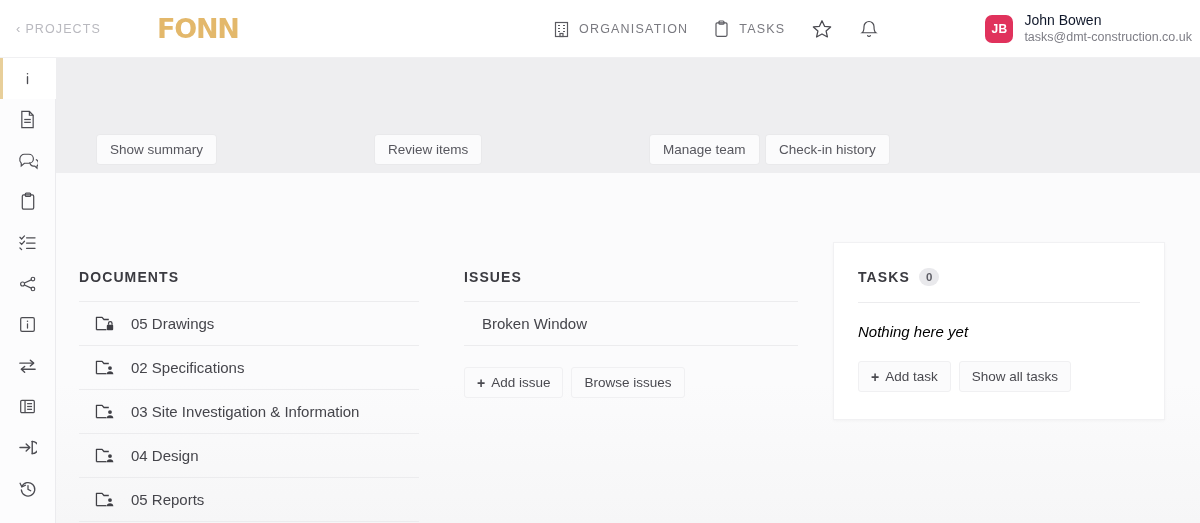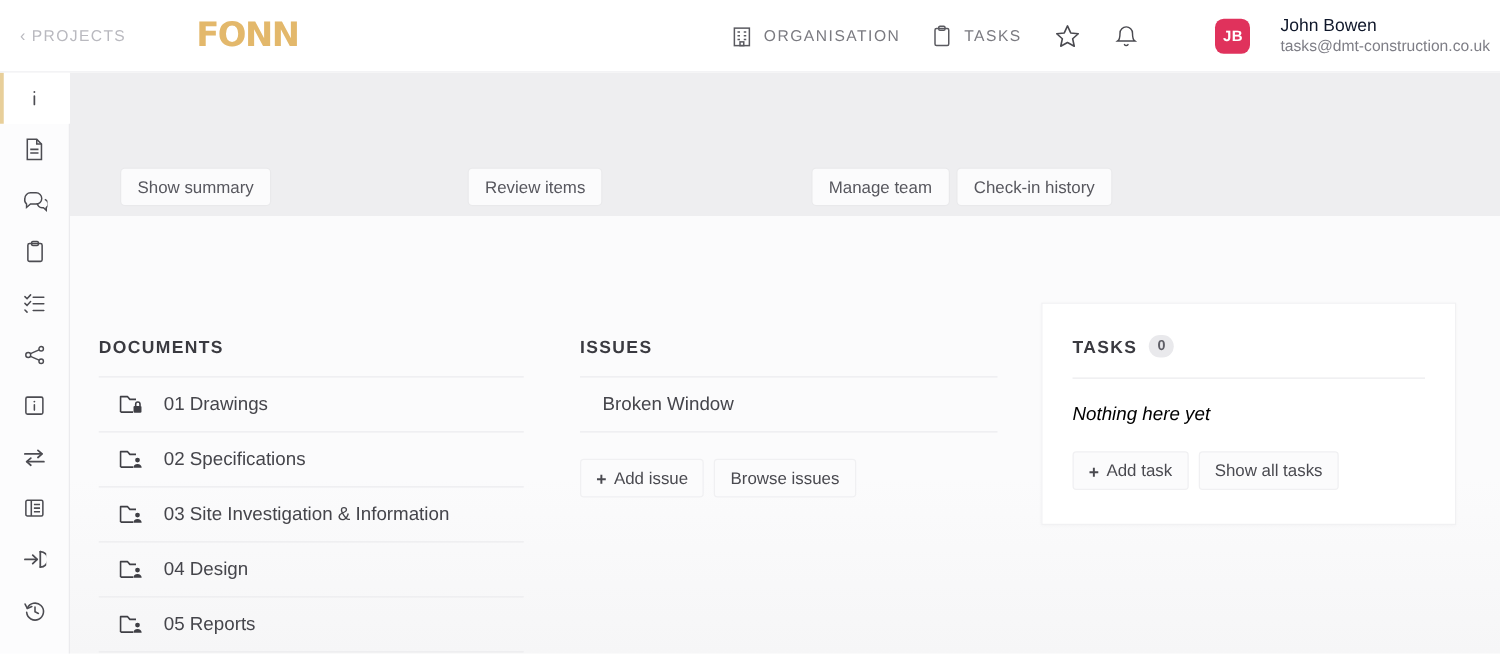--- a/index.html
+++ b/index.html
@@ -27,33 +27,33 @@
     cursor: pointer; user-select: none;
   }
   .back-projects .chev { font-size: 13px; line-height: 1; }
   .brand-logo {
     margin-left: 56px;
     font-size: 27px; font-weight: 700; letter-spacing: -1.2px;
     color: #e3b86b;
     font-family: "DejaVu Sans", sans-serif;
   }
   .header-nav {
-    position: absolute; left: 586px; top: 0; height: 58px;
+    position: absolute; left: 554px; top: 0; height: 58px;
     display: flex; align-items: center; gap: 26px;
   }
   .nav-item {
     display: flex; align-items: center; gap: 10px;
     color: #7a7a80; font-size: 12.5px; letter-spacing: 1.2px;
     cursor: pointer; user-select: none;
   }
   .nav-icon { display: flex; align-items: center; color: #5a5a60; }
   .icon-btn { cursor: pointer; display: flex; align-items: center; color: #4a4a50; }
   .user-block {
     position: absolute; right: 8px; top: 0; height: 58px;
-    display: flex; align-items: center; gap: 24px; cursor: pointer;
+    display: flex; align-items: center; gap: 11px; cursor: pointer;
   }
   .avatar {
     width: 28px; height: 28px; border-radius: 7px;
     background: #e0325c; color: #fff;
     display: flex; align-items: center; justify-content: center;
     font-size: 12px; font-weight: 700; letter-spacing: .3px;
   }
   .user-text { line-height: 1.25; }
   .user-name { font-size: 14px; color: #0f172a; }
   .user-mail { font-size: 12.5px; color: #7e7e86; }
@@ -344,21 +344,21 @@
       <div id="doc-rows">
           <div class="doc-row">
             <span class="folder-icon">
               <svg width="20" height="17" viewBox="0 0 22 18" fill="none" stroke="currentColor" stroke-width="1.4" stroke-linejoin="round">
                 <path d="M1.6 15.8V2.2h6.2l2 2.4h5.4"></path>
                 <path d="M1.6 15.8h11"></path>
                 <rect x="13" y="10.4" width="7" height="6" rx="1" fill="currentColor" stroke="none"></rect>
                 <path d="M14.9 10.4V8.8a1.9 1.9 0 0 1 3.8 0v1.6" stroke-width="1.4"></path>
               </svg>
             </span>
-            <span class="doc-label">01 Drawings</span>
+            <span class="doc-label">05 Drawings</span>
           </div>
           <div class="doc-row">
             <span class="folder-icon">
               <svg width="20" height="17" viewBox="0 0 22 18" fill="none" stroke="currentColor" stroke-width="1.4" stroke-linejoin="round">
                 <path d="M1.6 15.8V2.2h6.2l2 2.4h5.4"></path>
                 <path d="M1.6 15.8h11"></path>
                 <circle cx="16.5" cy="9.6" r="2.1" fill="currentColor" stroke="none"></circle>
                 <path d="M12.8 16.4c0-2.1 1.7-3.4 3.7-3.4s3.7 1.3 3.7 3.4z" fill="currentColor" stroke="none"></path>
               </svg>
             </span>

